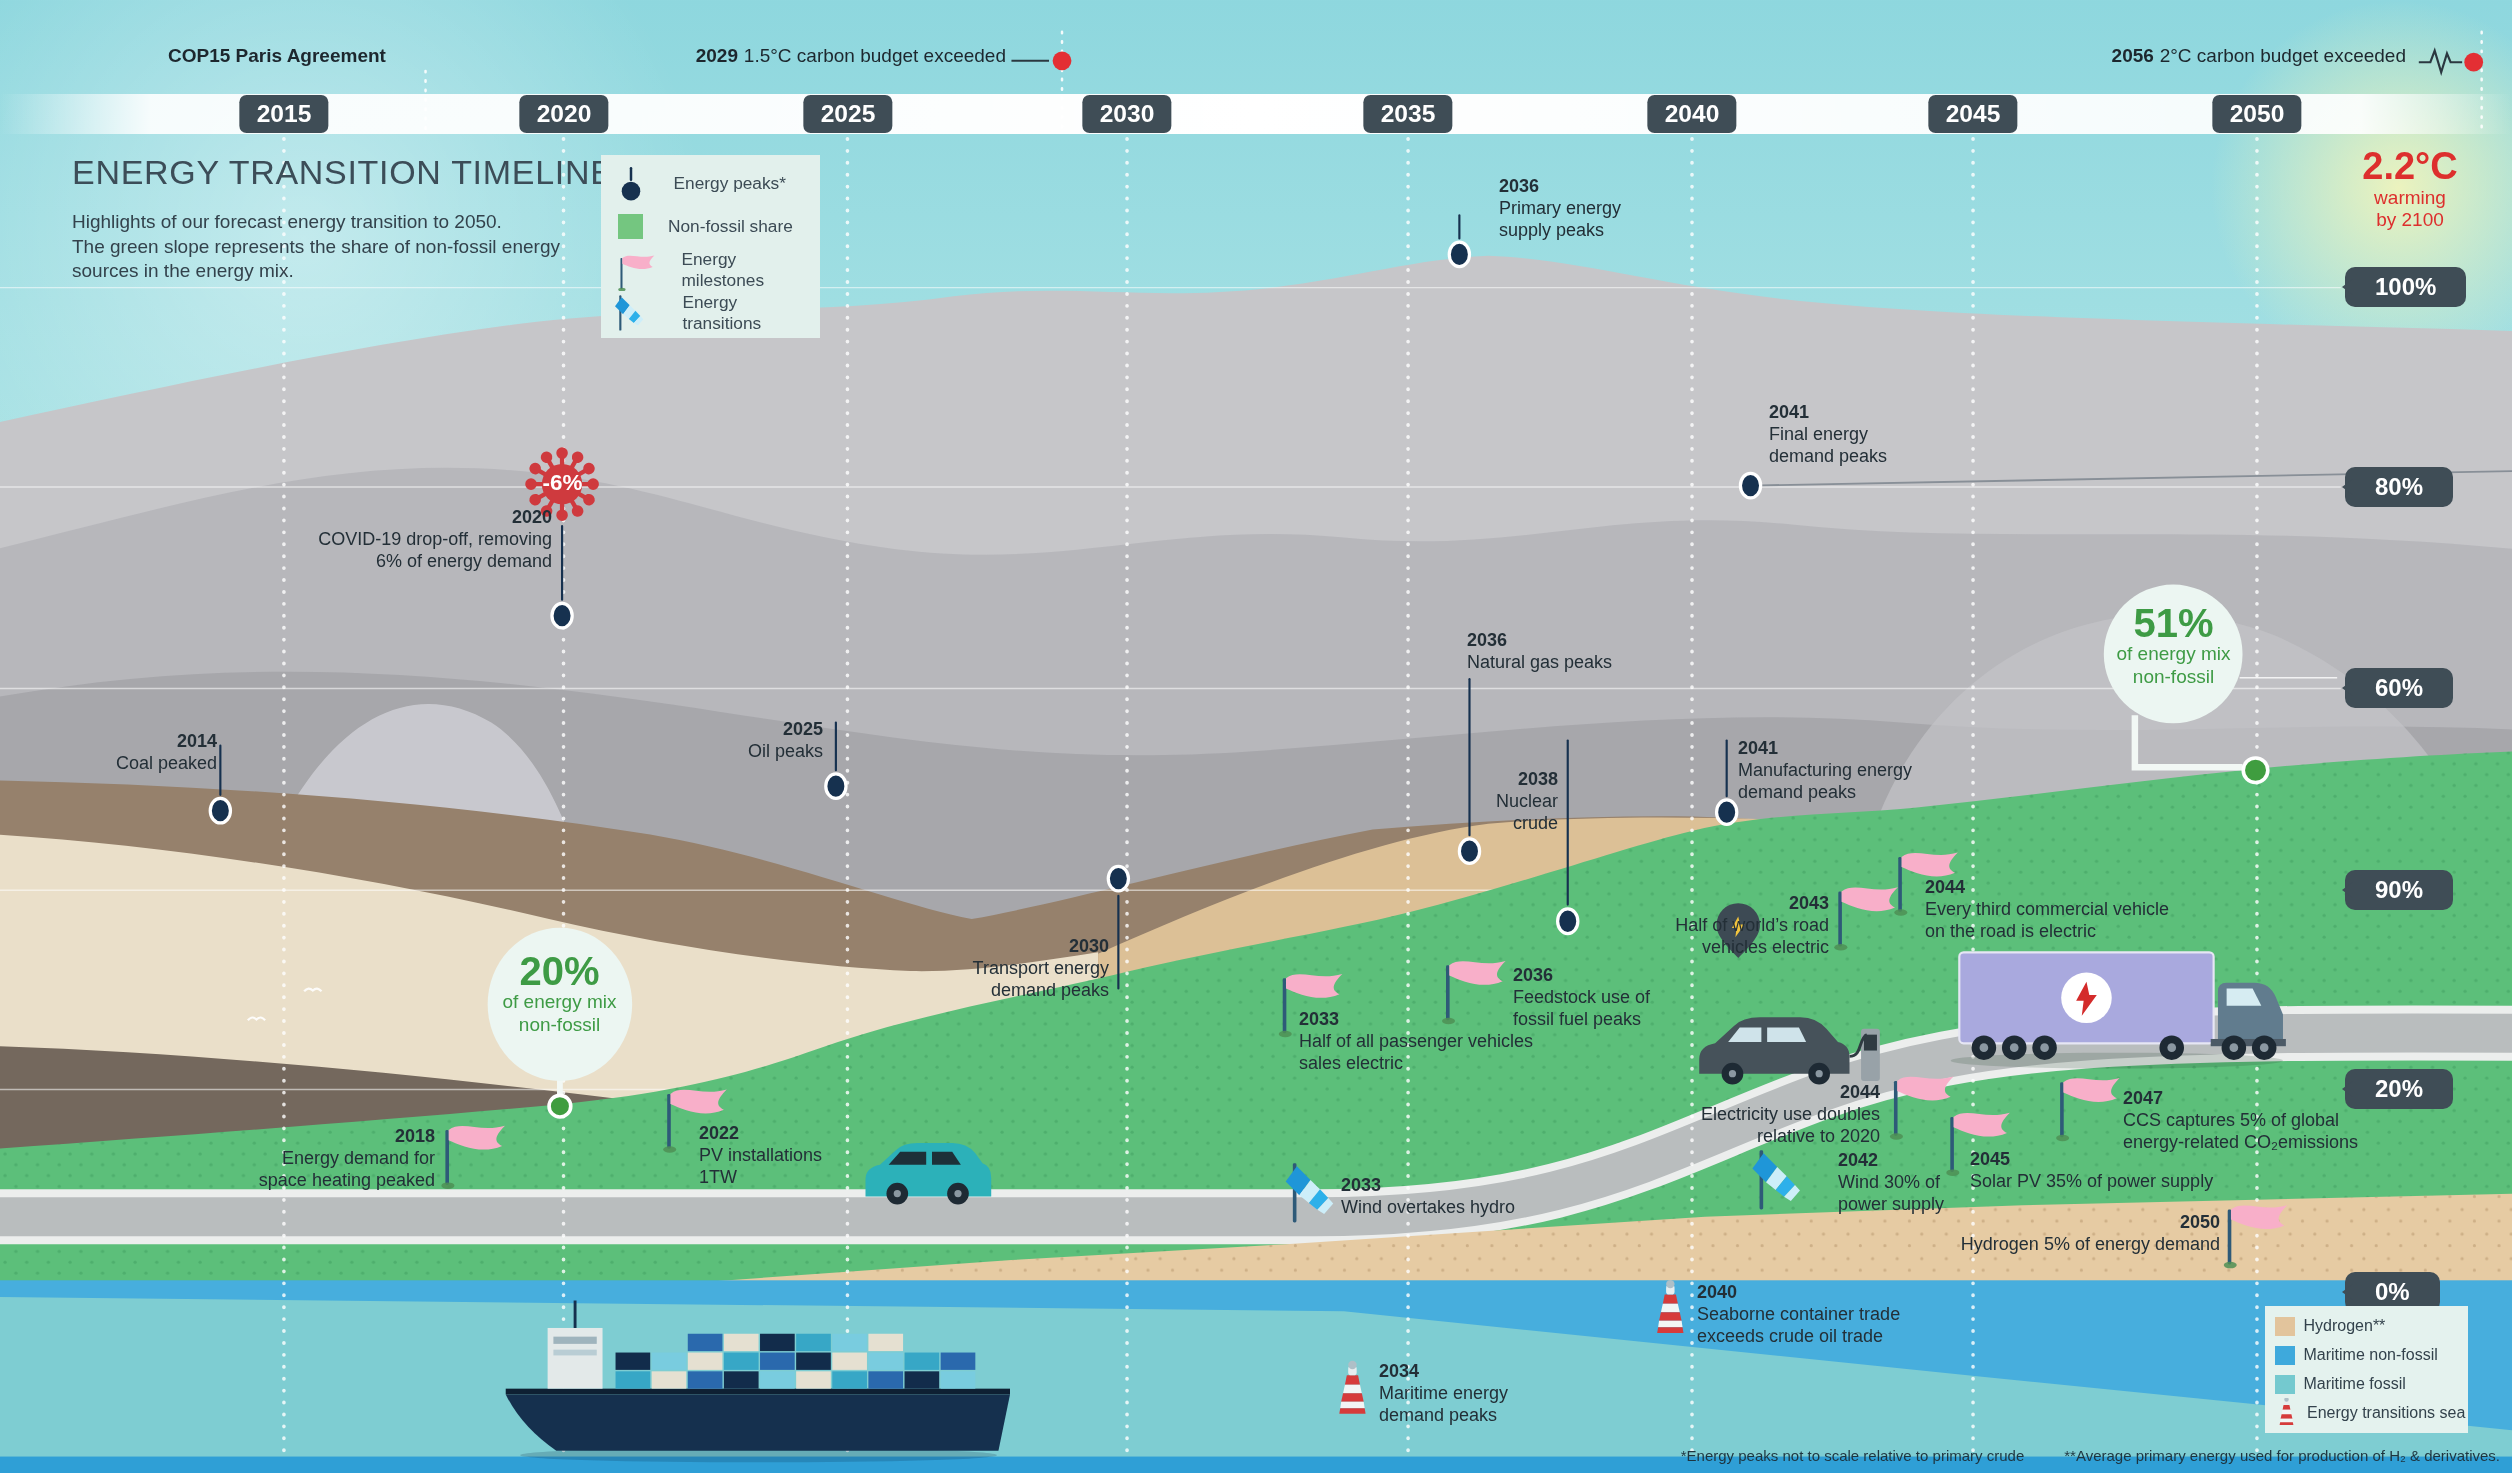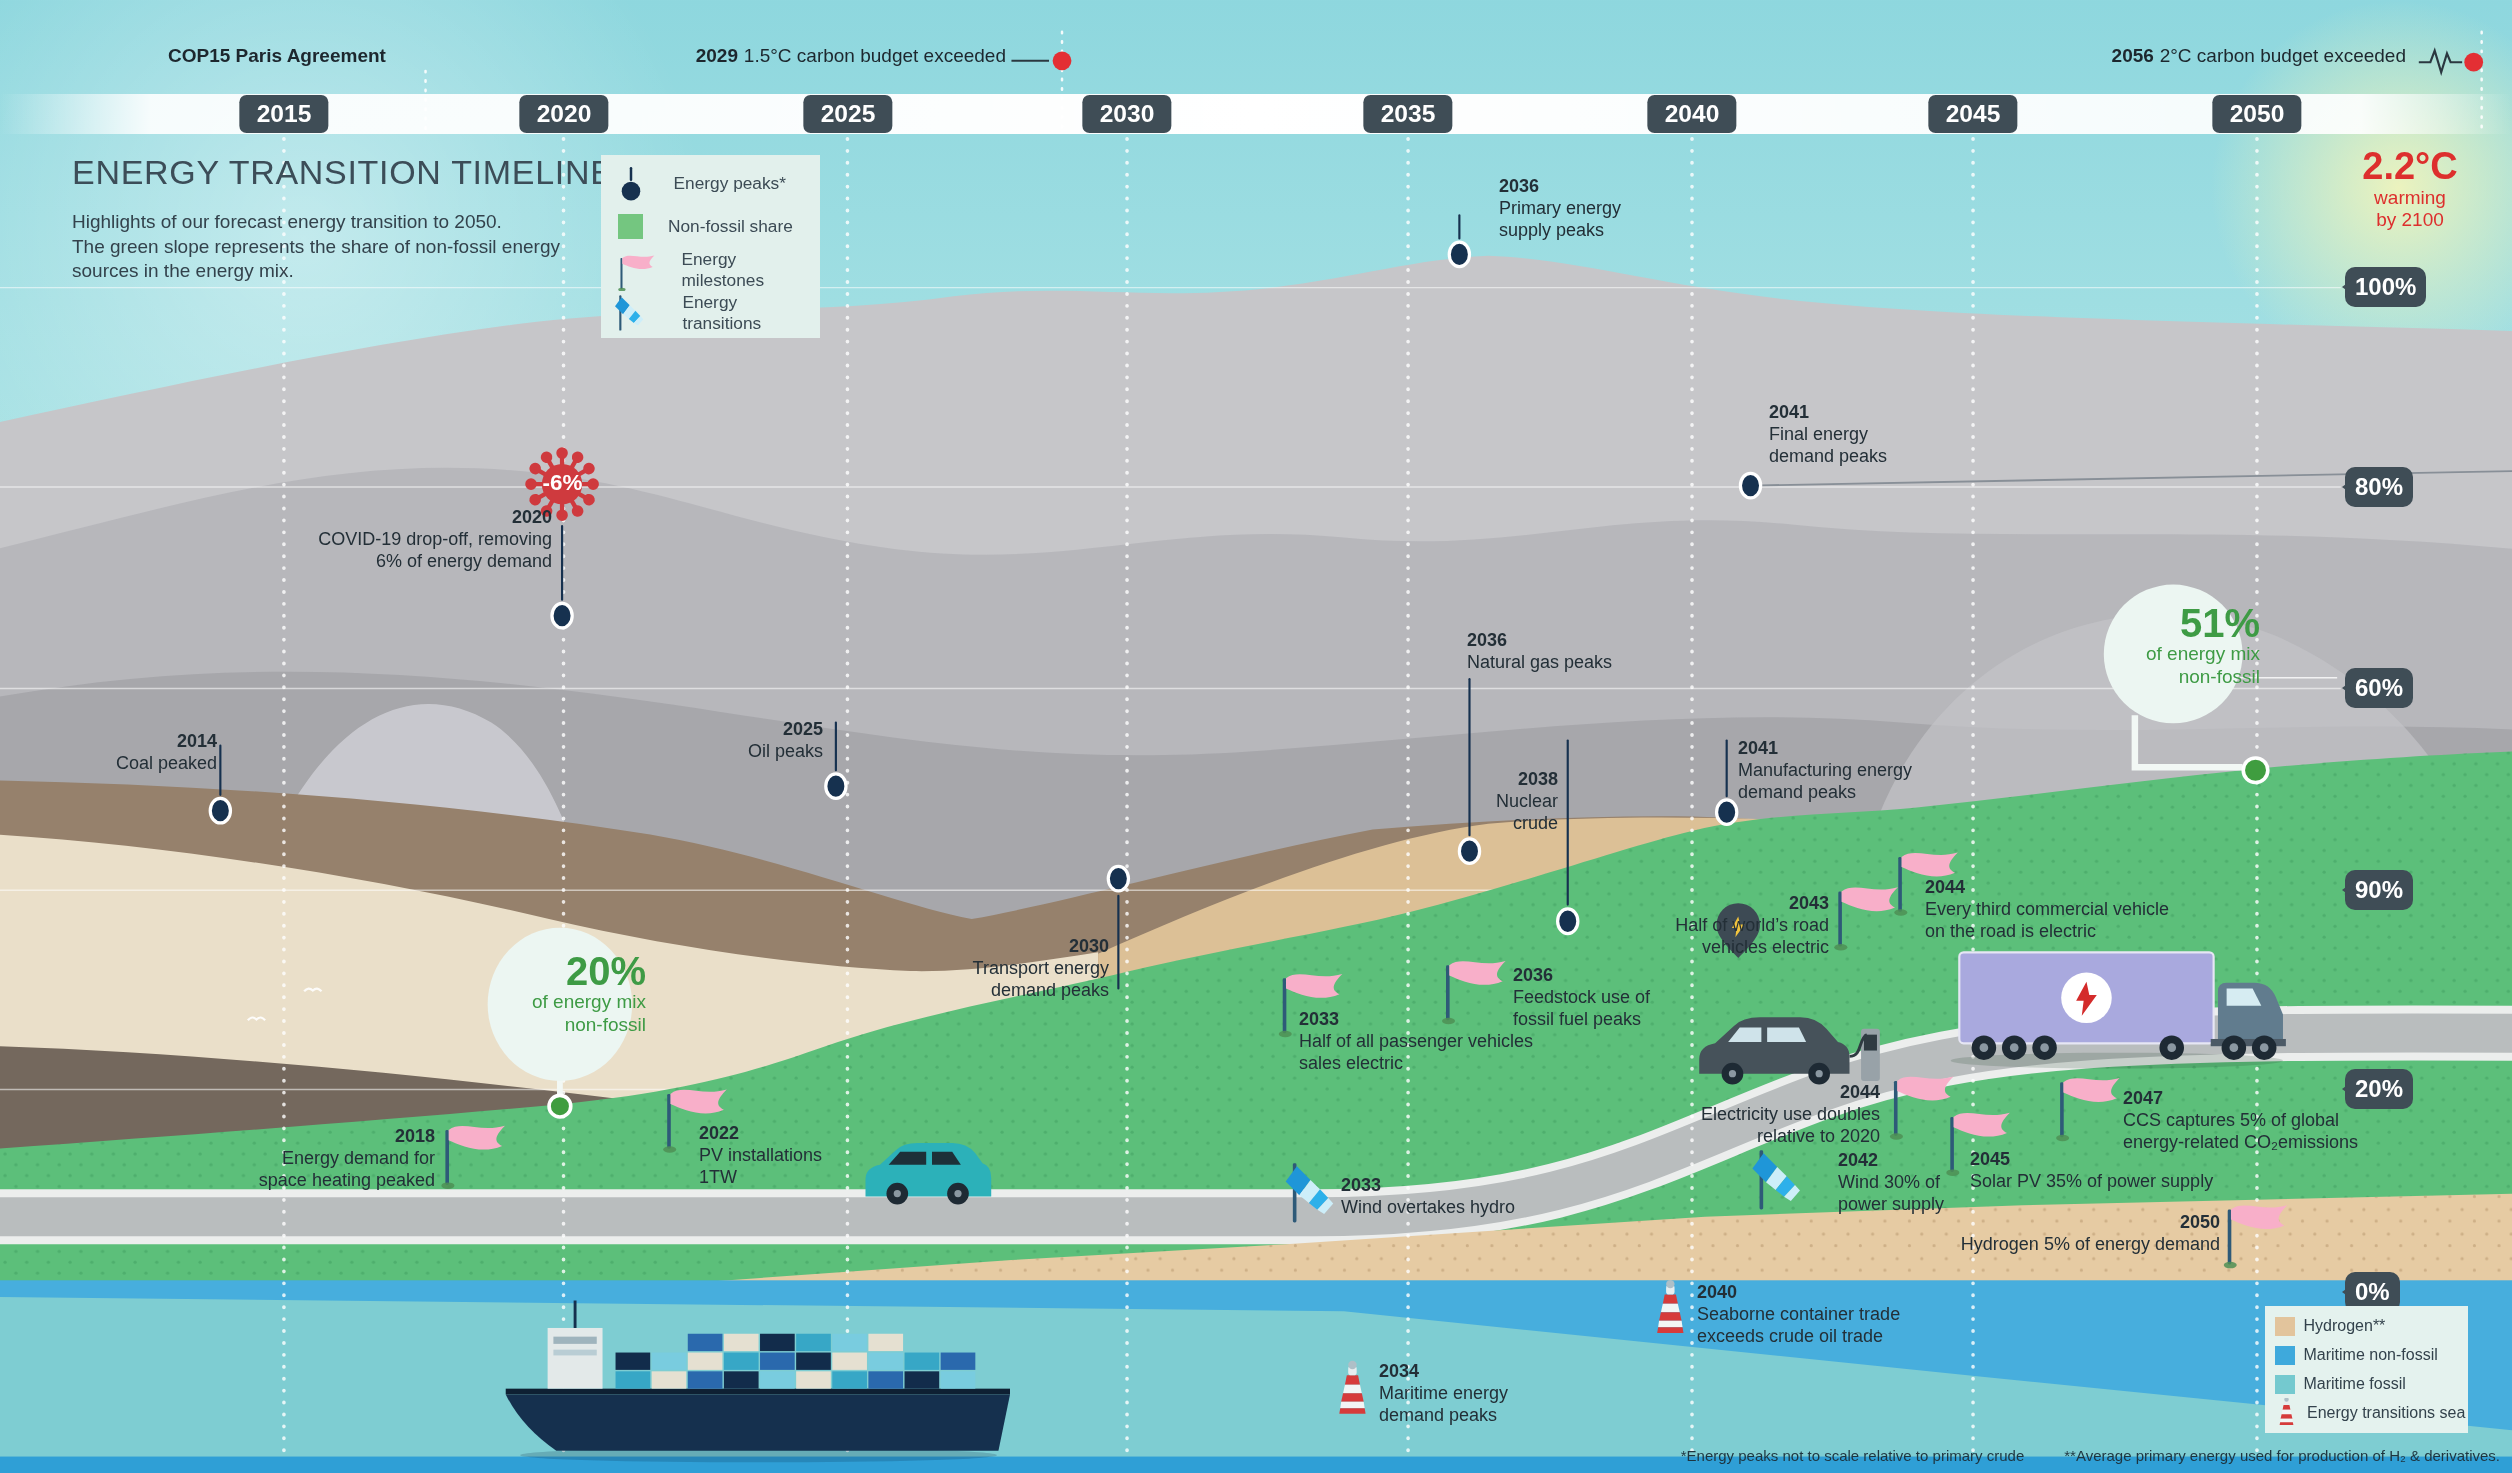--- a/index.html
+++ b/index.html
@@ -9,21 +9,21 @@
   #scene{position:absolute;left:0;top:0;}
 
   
   .tl-bar{position:absolute;left:0;top:94px;width:2512px;height:40px;
     background:linear-gradient(90deg,rgba(255,255,255,0) 0%,rgba(255,255,255,.9) 6%,#ffffff 50%,rgba(255,255,255,.9) 94%,rgba(255,255,255,0) 100%);}
   .ytab{position:absolute;top:95px;transform:translateX(-50%);background:#3f4d56;color:#fff;
     font-weight:700;font-size:24.6px;line-height:38px;padding:0 17.3px;border-radius:7.2px;}
 
   
   .pill{position:absolute;left:2345px;background:#3f4d56;color:#fff;font-weight:700;
-    font-size:24px;height:40px;line-height:40px;padding:0 10px;border-radius:10px;}
+    font-size:24px;height:40px;line-height:40px;padding:0 30px;border-radius:10px;}
   .pill::before{content:"";position:absolute;left:-11px;top:50%;transform:translateY(-50%);
     border:8px solid transparent;border-right:11px solid #3f4d56;}
 
   
   .ann{position:absolute;font-size:18px;line-height:1.22;color:#232f37;}
   .ann .yr{font-weight:700;}
   .ra{text-align:right;} .la{text-align:left;}
 
   .page-title{position:absolute;left:72px;top:153px;font-size:34px;letter-spacing:0.7px;color:#3c4d58;}
   .page-sub{position:absolute;left:72px;top:210px;font-size:19px;line-height:1.3;color:#33424c;}
@@ -31,21 +31,21 @@
   .legend-box{position:absolute;left:601px;top:155px;width:219px;height:183px;background:#e2f0ec;
     padding:7.2px 0 0 11.6px;}
   .lrow{display:flex;align-items:center;gap:25px;height:43px;}
   .lrow .lbl{font-size:17.3px;color:#3c4b55;}
   .swatch{width:24.6px;height:24.6px;background:#74c680;margin-left:5.8px;}
 
   .warming{position:absolute;left:2316px;top:147px;width:188px;text-align:center;color:#dd2f2d;}
   .warming .big{font-size:38px;font-weight:700;line-height:1.05;}
   .warming .sm{font-size:19px;line-height:1.15;}
 
-  .callout{position:absolute;text-align:right;color:#3e9b45;}
+  .callout{position:absolute;text-align:center;color:#3e9b45;}
   .callout .big{font-size:40px;font-weight:700;line-height:1.0;}
   .callout .sm{font-size:19px;line-height:1.2;}
 
   .badge{position:absolute;left:530px;top:470px;width:65px;text-align:center;color:#fff;
     font-weight:700;font-size:22.4px;}
 
   .toprow{position:absolute;font-size:19px;color:#1d272e;}
   .toprow .yr{font-weight:700;margin-right:5.8px;}
 
   .sea-legend{position:absolute;left:2265px;top:1306px;width:203px;height:127px;background:#e4f2ee;

